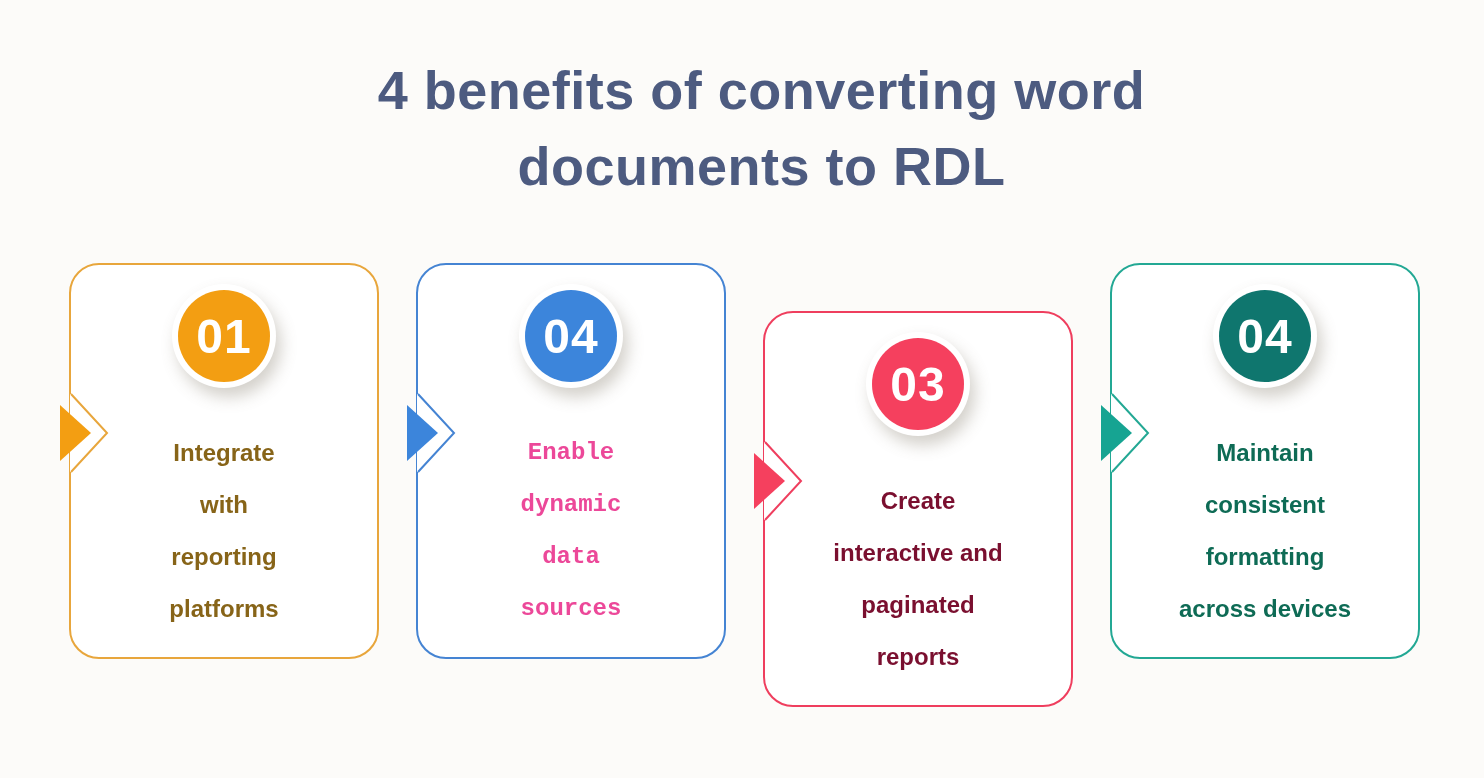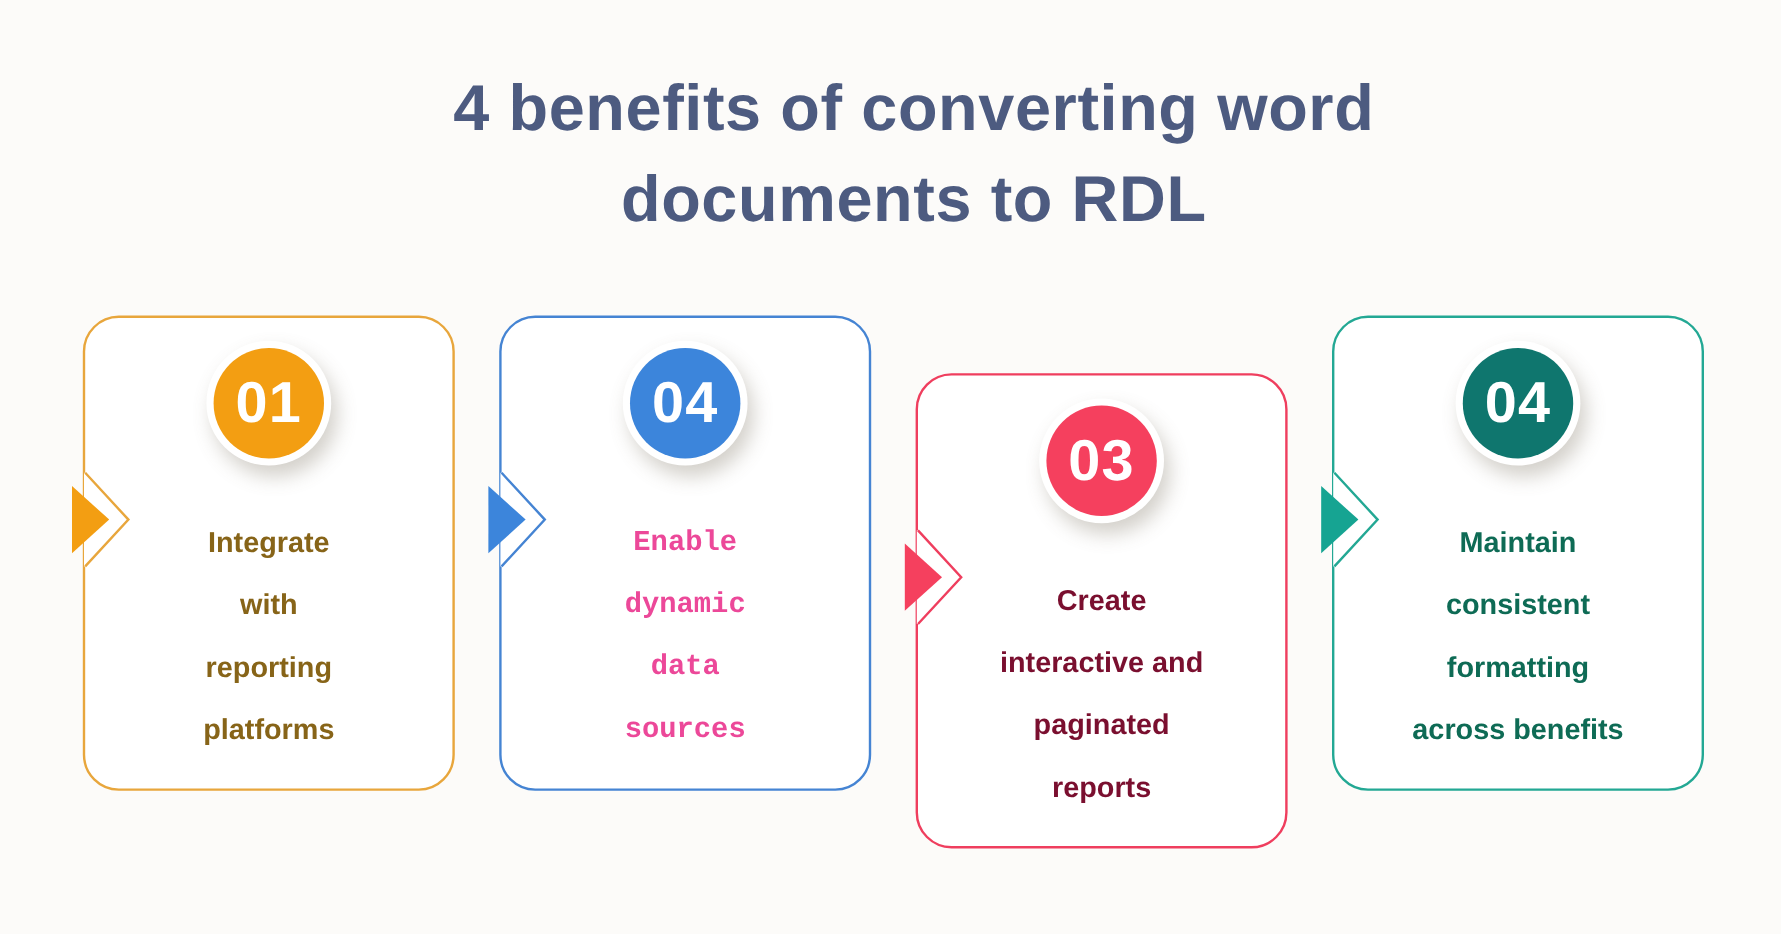--- a/index.html
+++ b/index.html
@@ -161,17 +161,17 @@
         </div>
       </div>
       <svg class="arrow" viewBox="0 0 54 84" aria-hidden="true">
         <rect x="13" y="3" width="4.5" height="78" fill="#FFFFFF"></rect>
         <path d="M14 3 L50 42 L14 81" fill="#FFFFFF" stroke="currentColor" stroke-width="2"></path>
         <polygon points="3,14 34,42 3,70" style="fill: rgb(22, 164, 146);"></polygon>
       </svg>
       <div class="label" style="color: rgb(14, 107, 85);">Maintain
 consistent
 formatting
-across benefits</div>
+across devices</div>
     </div>
 
   </div>
 </div>
 
 </body></html>

